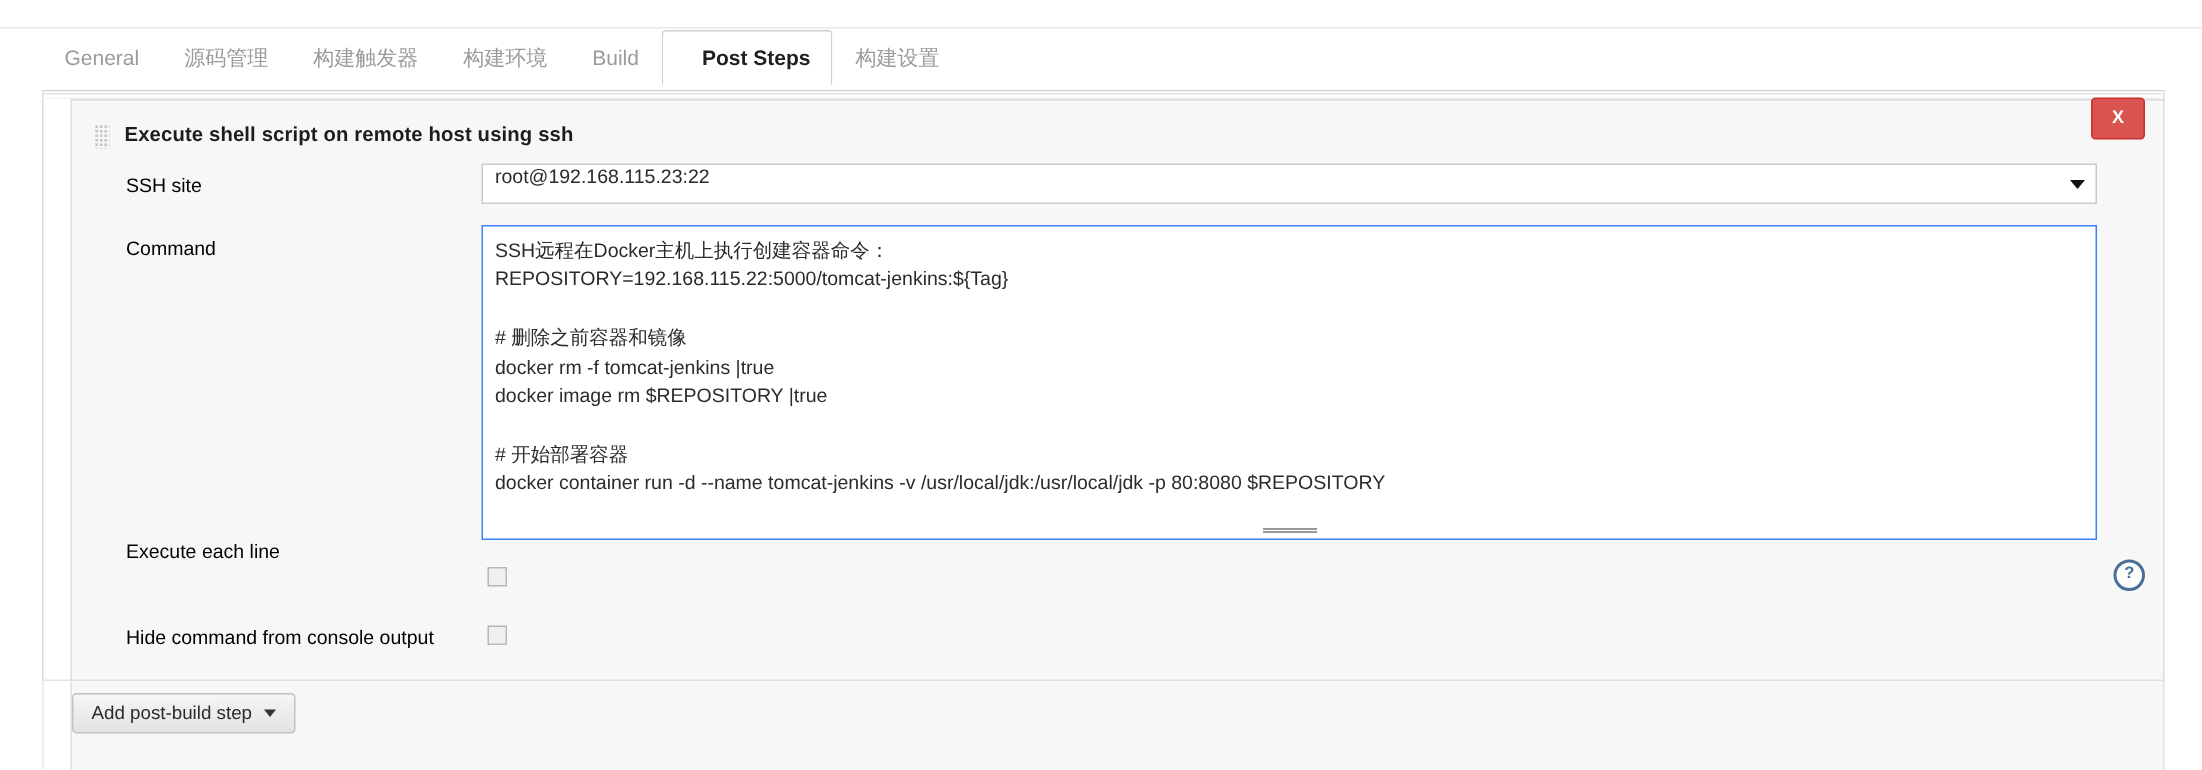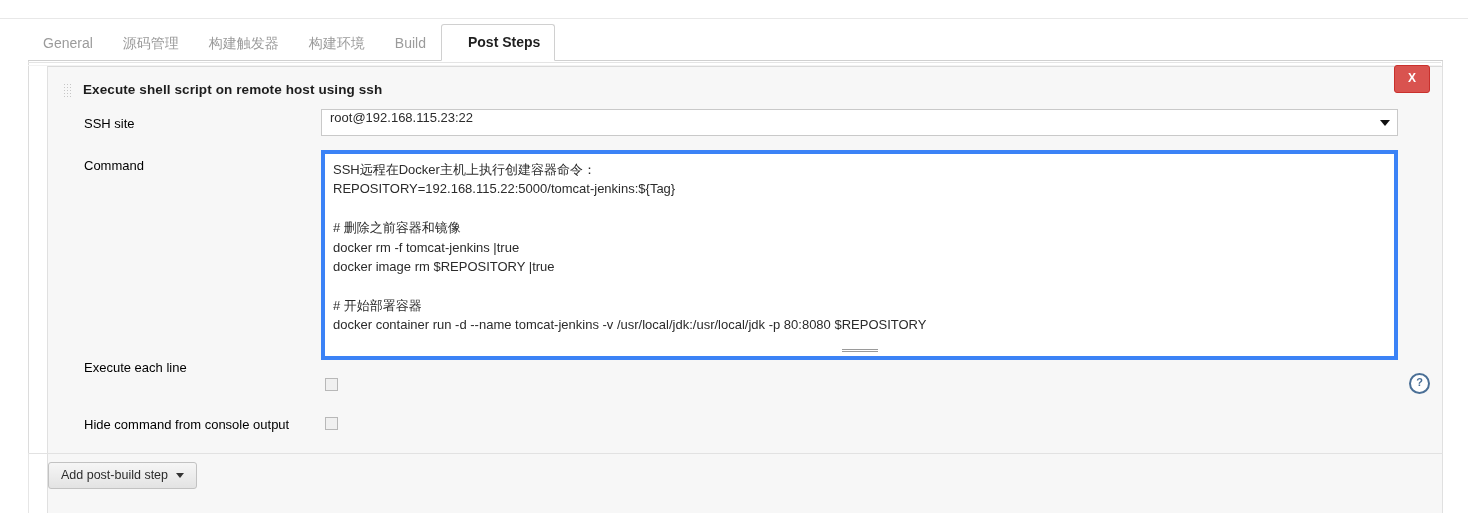--- a/index.html
+++ b/index.html
@@ -30,21 +30,21 @@
   
   .tabbar {
     position: absolute;
     left: 28px;
     top: 19px;
     width: 1415px;
     height: 42px;
     border-bottom: 1px solid #d0d0d0;
     box-sizing: border-box;
     display: flex;
-    align-items: flex-end;
+    align-items: flex-start;
     background: transparent;
   }
   .tab {
     padding: 9px 14px 10px 14px;
     font-size: 14px;
     color: #9b9b9b;
     line-height: 16px;
     white-space: nowrap;
     cursor: pointer;
     border: 1px solid transparent;
@@ -176,21 +176,21 @@
     border-top: 6px solid #111111;
   }
 
   .textarea-box {
     position: absolute;
     left: 273px;
     top: 83px;
     width: 1077px;
     height: 210px;
     background: #ffffff;
-    border: 4px solid #3b82f6;
+    border: 1px solid #3b82f6;
     box-sizing: border-box;
     overflow: hidden;
   }
   .textarea-box pre {
     margin: 0;
     padding: 6px 8px 0 8px;
     font-family: "Liberation Sans", "DejaVu Sans", sans-serif;
     font-size: 13px;
     line-height: 19.4px;
     color: #2b2b2b;
@@ -292,20 +292,21 @@
 
 <div class="top-strip"></div>
 
 <div class="tabbar">
   <div class="tab">General</div>
   <div class="tab">源码管理</div>
   <div class="tab">构建触发器</div>
   <div class="tab">构建环境</div>
   <div class="tab">Build</div>
   <div class="tab active">Post Steps</div>
+  <div class="tab">构建设置</div>
 </div>
 
 <div class="panel-outer"></div>
 <div class="panel-rule"></div>
 
 <div class="block">
 
   <div class="drag-handle"></div>
 
   <div class="block-title">Execute shell script on remote host using ssh</div>

